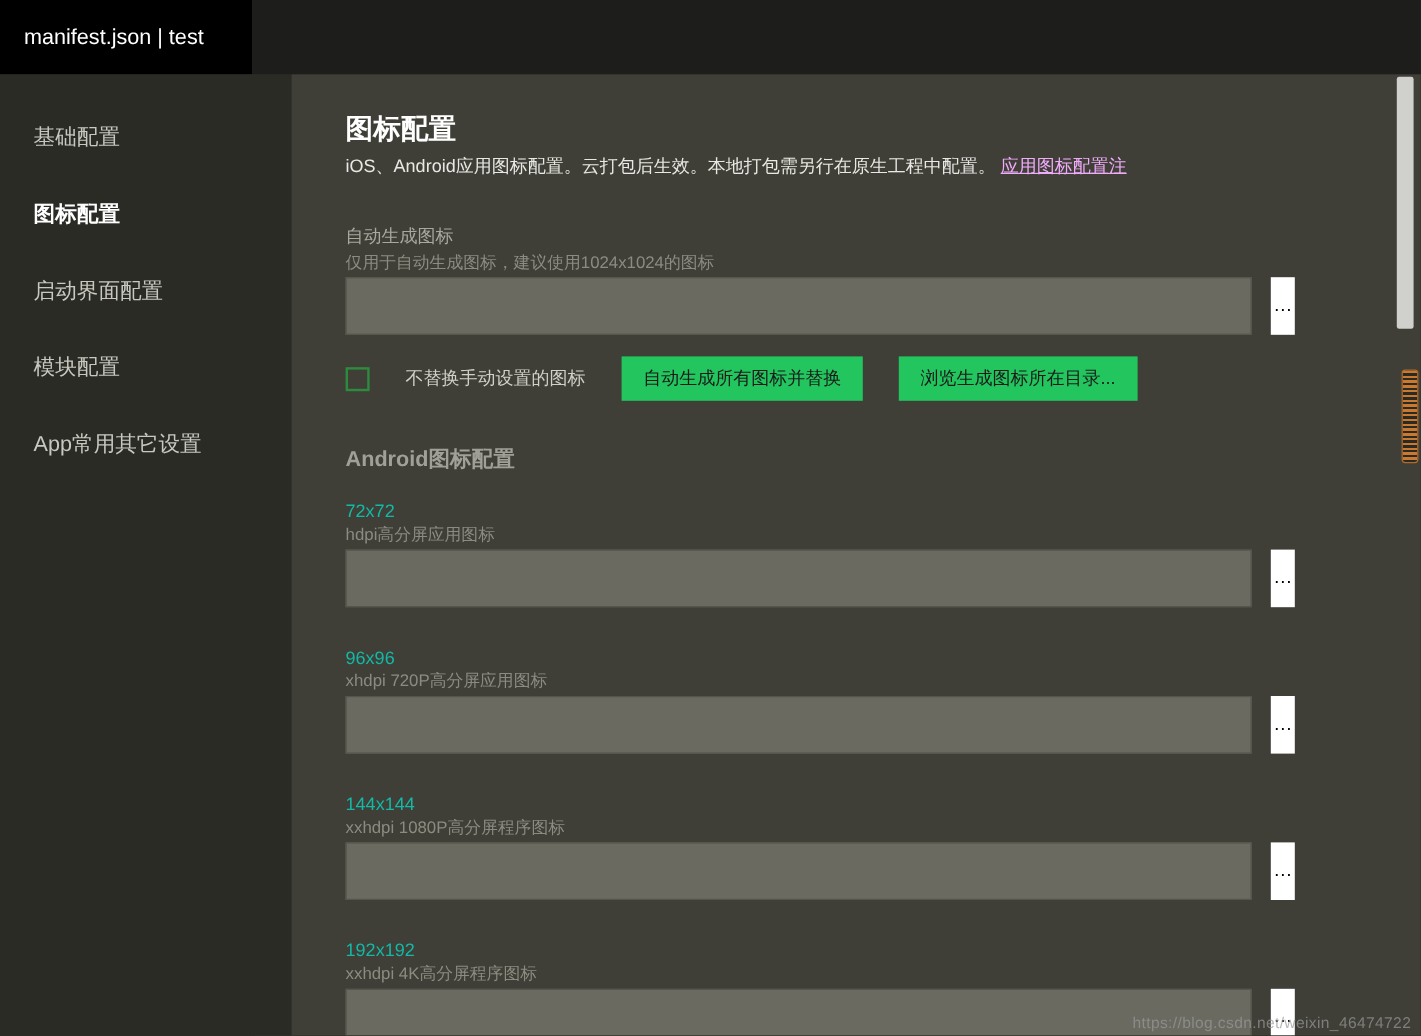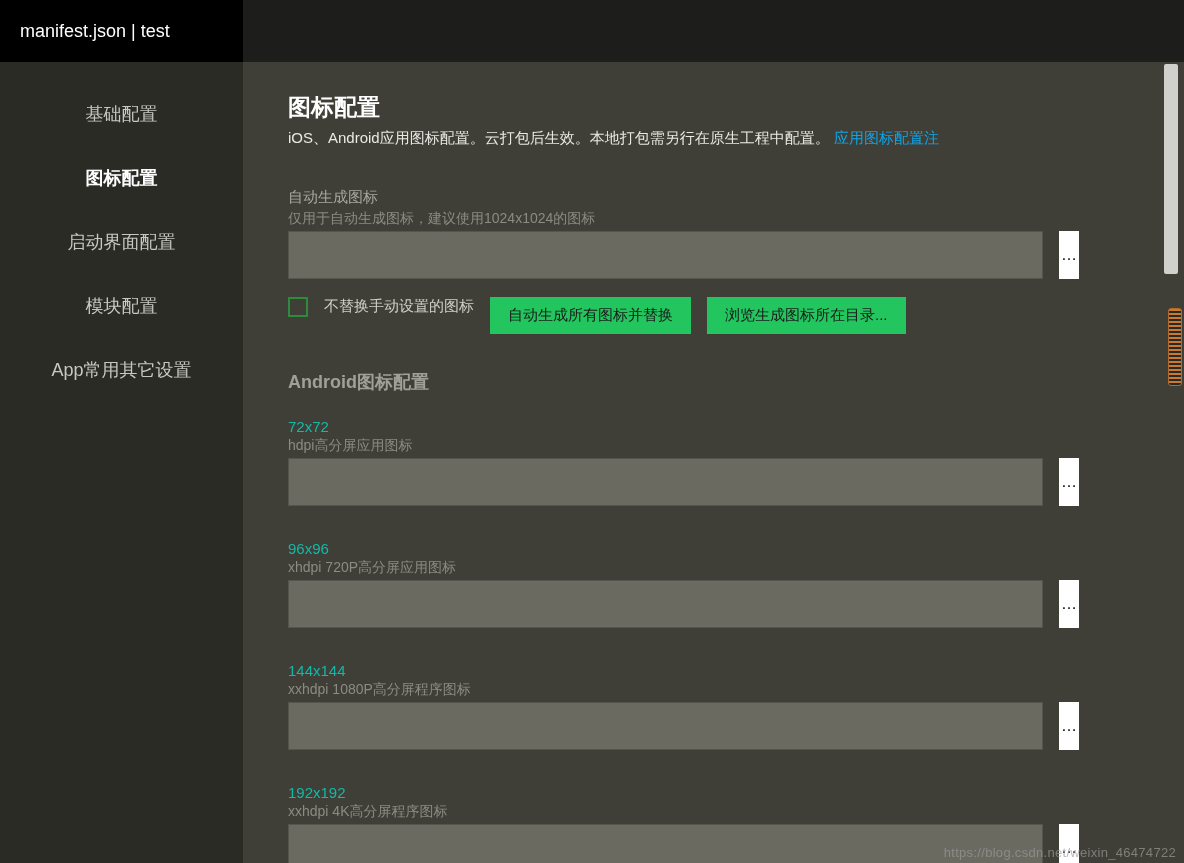--- a/index.html
+++ b/index.html
@@ -15,21 +15,21 @@
       height: 863px;
       overflow: hidden;
       position: relative;
     }
     .top-bar {
       width: 100%;
       height: 62px;
       display: flex;
     }
     .top-left {
-      width: 243px;
+      width: 210px;
       height: 62px;
       background: #000000;
       color: #fff;
       font-size: 18px;
       font-weight: 300;
       display: flex;
       align-items: center;
       padding-left: 20px;
     }
     .top-right {
@@ -37,21 +37,20 @@
       background: #1d1d1b;
     }
     .layout {
       display: flex;
       height: calc(100% - 62px);
     }
     .sidebar {
       width: 243px;
       background: #2b2b26;
       padding-top: 20px;
-      text-align: center;
     }
     .sidebar-item {
       color: #c8c8c0;
       font-size: 18px;
       padding: 20px 28px;
       cursor: pointer;
     }
     .sidebar-item.active {
       color: #ffffff;
       font-weight: bold;
@@ -70,21 +69,22 @@
       font-weight: bold;
       color: #ffffff;
       margin-bottom: 6px;
     }
     .page-desc {
       font-size: 15px;
       color: #e8e8e4;
       margin-bottom: 40px;
     }
     .page-desc .link {
-      color: #0ea5e9;
+      color: #f0abfc;
+      text-decoration: underline;
       cursor: pointer;
     }
     .field-label {
       font-size: 15px;
       color: #a8a89f;
       margin-bottom: 3px;
     }
     .field-hint {
       font-size: 14px;
       color: #8b8b82;
@@ -112,21 +112,22 @@
       margin-left: 16px;
       cursor: pointer;
       display: flex;
       align-items: center;
       justify-content: center;
       color: #000;
       overflow: hidden;
     }
     .checkbox-row {
       display: flex;
-      gap: 16px;
+      align-items: center;
+      gap: 30px;
       margin-bottom: 36px;
       flex-wrap: wrap;
     }
     .checkbox-box {
       width: 20px;
       height: 20px;
       border: 2px solid #2e8b3d;
       cursor: pointer;
     }
     .checkbox-label {

